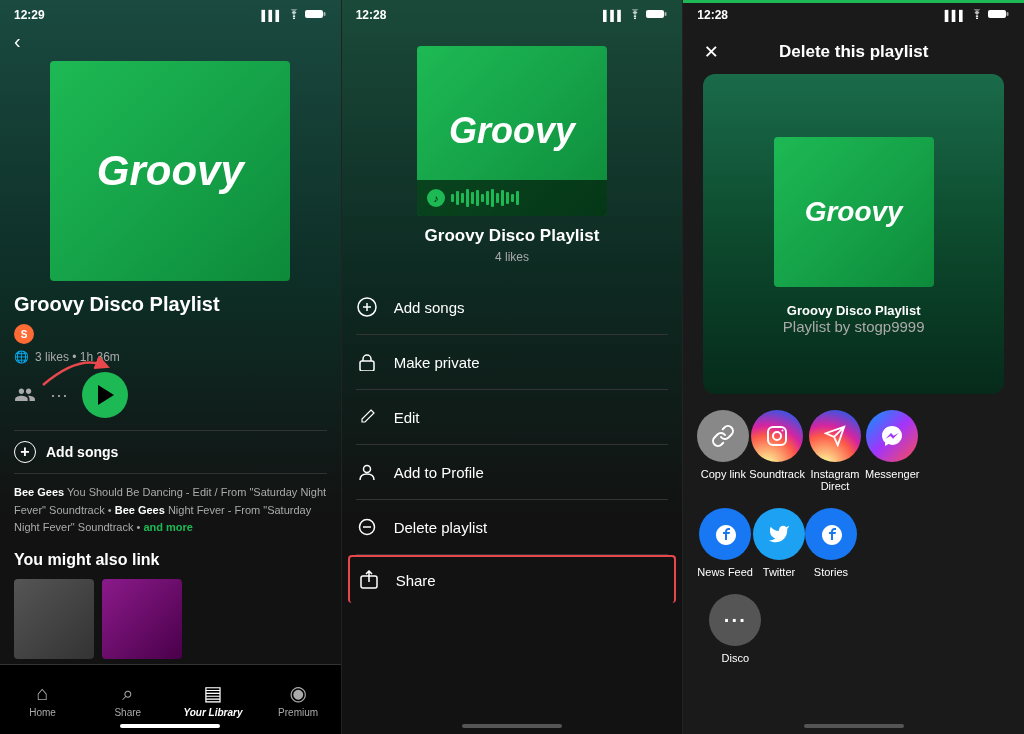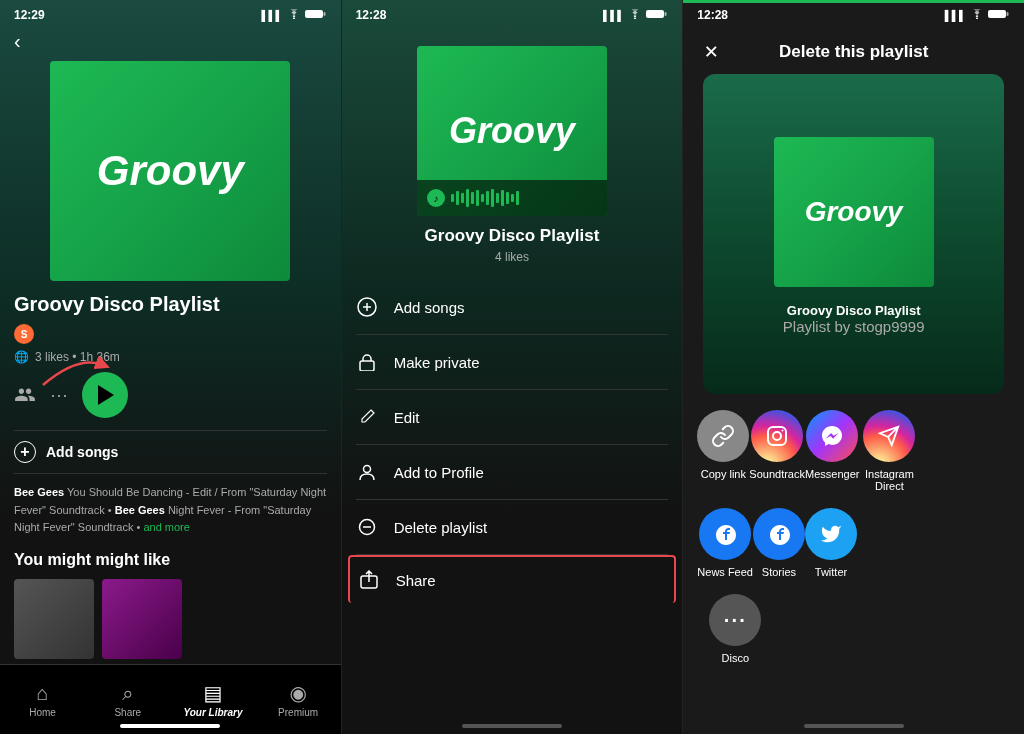--- a/index.html
+++ b/index.html
@@ -178,21 +178,21 @@
       line-height: 1;
     }
 
     .p1-tracks {
       font-size: 11px;
       color: #aaa;
       line-height: 1.6;
       margin-bottom: 14px;
     }
     .p1-tracks .bold { color: #fff; font-weight: 600; }
-    .p1-tracks .green { color: #1db954; font-weight: 400; }
+    .p1-tracks .green { color: #1db954; font-weight: 700; }
 
     .p1-section-title {
       font-size: 16px;
       font-weight: 800;
       color: #fff;
       margin-bottom: 10px;
     }
 
     .p1-recommendations {
       display: flex;
@@ -553,21 +553,21 @@
       <div class="plus-circle">+</div>
       <span>Add songs</span>
     </div>
 
     <div class="p1-tracks">
       <span>
         <span class="bold">Bee Gees</span> You Should Be Dancing - Edit / From "Saturday Night Fever" Soundtrack • <span class="bold">Bee Gees</span> Night Fever - From "Saturday Night Fever" Soundtrack • <span class="green">and more</span>
       </span>
     </div>
 
-    <div class="p1-section-title">You might might like</div>
+    <div class="p1-section-title">You might also link</div>
   </div>
 
   <div class="p1-recommendations">
     <div class="rec-card rec-card-1"></div>
     <div class="rec-card rec-card-2"></div>
   </div>
 
   <div class="bottom-nav">
     <div class="nav-item">
       <span class="nav-icon inactive">⌂</span>
@@ -752,62 +752,62 @@
         <div class="share-circle sc-instagram">
           <svg width="22" height="22" viewBox="0 0 22 22" fill="none" stroke="white" stroke-width="2">
             <rect x="2" y="2" width="18" height="18" rx="5"></rect>
             <circle cx="11" cy="11" r="4"></circle>
             <circle cx="16.5" cy="5.5" r="1" fill="white" stroke="none"></circle>
           </svg>
         </div>
         <span class="share-label">Soundtrack</span>
       </div>
       <div class="share-option">
+        <div class="share-circle sc-instagram-direct">
+          <svg width="22" height="22" viewBox="0 0 24 24" fill="none" stroke="white" stroke-width="2">
+            <path d="M22 2L11 13M22 2L15 22l-4-9-9-4 20-7z"></path>
+          </svg>
+        </div>
+        <span class="share-label">Instagram Direct</span>
+      </div>
+      <div class="share-option">
         <div class="share-circle sc-messenger">
           <svg width="22" height="22" viewBox="0 0 22 22" fill="white">
             <path d="M11 1C5.48 1 1 5.26 1 10.5c0 2.8 1.2 5.32 3.14 7.1L4 21l3.53-1.94A11.2 11.2 0 0011 20c5.52 0 10-4.26 10-9.5S16.52 1 11 1zm1.07 12.77l-2.54-2.71-4.96 2.71 5.46-5.79 2.6 2.71 4.9-2.71-5.46 5.79z"></path>
           </svg>
         </div>
         <span class="share-label">Messenger</span>
-      </div>
-      <div class="share-option">
-        <div class="share-circle sc-instagram-direct">
-          <svg width="22" height="22" viewBox="0 0 24 24" fill="none" stroke="white" stroke-width="2">
-            <path d="M22 2L11 13M22 2L15 22l-4-9-9-4 20-7z"></path>
-          </svg>
-        </div>
-        <span class="share-label">Instagram Direct</span>
       </div>
     </div>
 
     <div class="share-row">
       <div class="share-option">
         <div class="share-circle sc-facebook">
           <svg width="22" height="22" viewBox="0 0 22 22" fill="white">
             <path d="M12 2C6.48 2 2 6.48 2 12s4.48 10 10 10 10-4.48 10-10S17.52 2 12 2zm1 15h-2v-6H9v-2h2V8.5C11 6.57 12.57 5 14.5 5H16v2h-1.5C13.67 7 13 7.67 13 8.5V9h3l-.5 2H13v6z"></path>
           </svg>
         </div>
         <span class="share-label">News Feed</span>
       </div>
       <div class="share-option">
+        <div class="share-circle sc-twitter">
+          <svg width="22" height="22" viewBox="0 0 24 24" fill="white">
+            <path d="M23 3a10.9 10.9 0 01-3.14 1.53 4.48 4.48 0 00-7.86 3v1A10.66 10.66 0 013 4s-4 9 5 13a11.64 11.64 0 01-7 2c9 5 20 0 20-11.5a4.5 4.5 0 00-.08-.83A7.72 7.72 0 0023 3z"></path>
+          </svg>
+        </div>
+        <span class="share-label">Twitter</span>
+      </div>
+      <div class="share-option">
         <div class="share-circle sc-stories">
           <svg width="22" height="22" viewBox="0 0 22 22" fill="white">
             <path d="M12 2C6.48 2 2 6.48 2 12s4.48 10 10 10 10-4.48 10-10S17.52 2 12 2zm1 15h-2v-6H9v-2h2V8.5C11 6.57 12.57 5 14.5 5H16v2h-1.5C13.67 7 13 7.67 13 8.5V9h3l-.5 2H13v6z"></path>
           </svg>
         </div>
         <span class="share-label">Stories</span>
       </div>
-      <div class="share-option">
-        <div class="share-circle sc-twitter">
-          <svg width="22" height="22" viewBox="0 0 24 24" fill="white">
-            <path d="M23 3a10.9 10.9 0 01-3.14 1.53 4.48 4.48 0 00-7.86 3v1A10.66 10.66 0 013 4s-4 9 5 13a11.64 11.64 0 01-7 2c9 5 20 0 20-11.5a4.5 4.5 0 00-.08-.83A7.72 7.72 0 0023 3z"></path>
-          </svg>
-        </div>
-        <span class="share-label">Twitter</span>
-      </div>
     </div>
 
     <div class="share-row" style="justify-content:flex-start; padding-left:12px;">
       <div class="share-option">
         <div class="share-circle sc-more">
           <span style="color:white; font-size:20px; font-weight:700; letter-spacing:1px;">···</span>
         </div>
         <span class="share-label">Disco</span>
       </div>
     </div>

